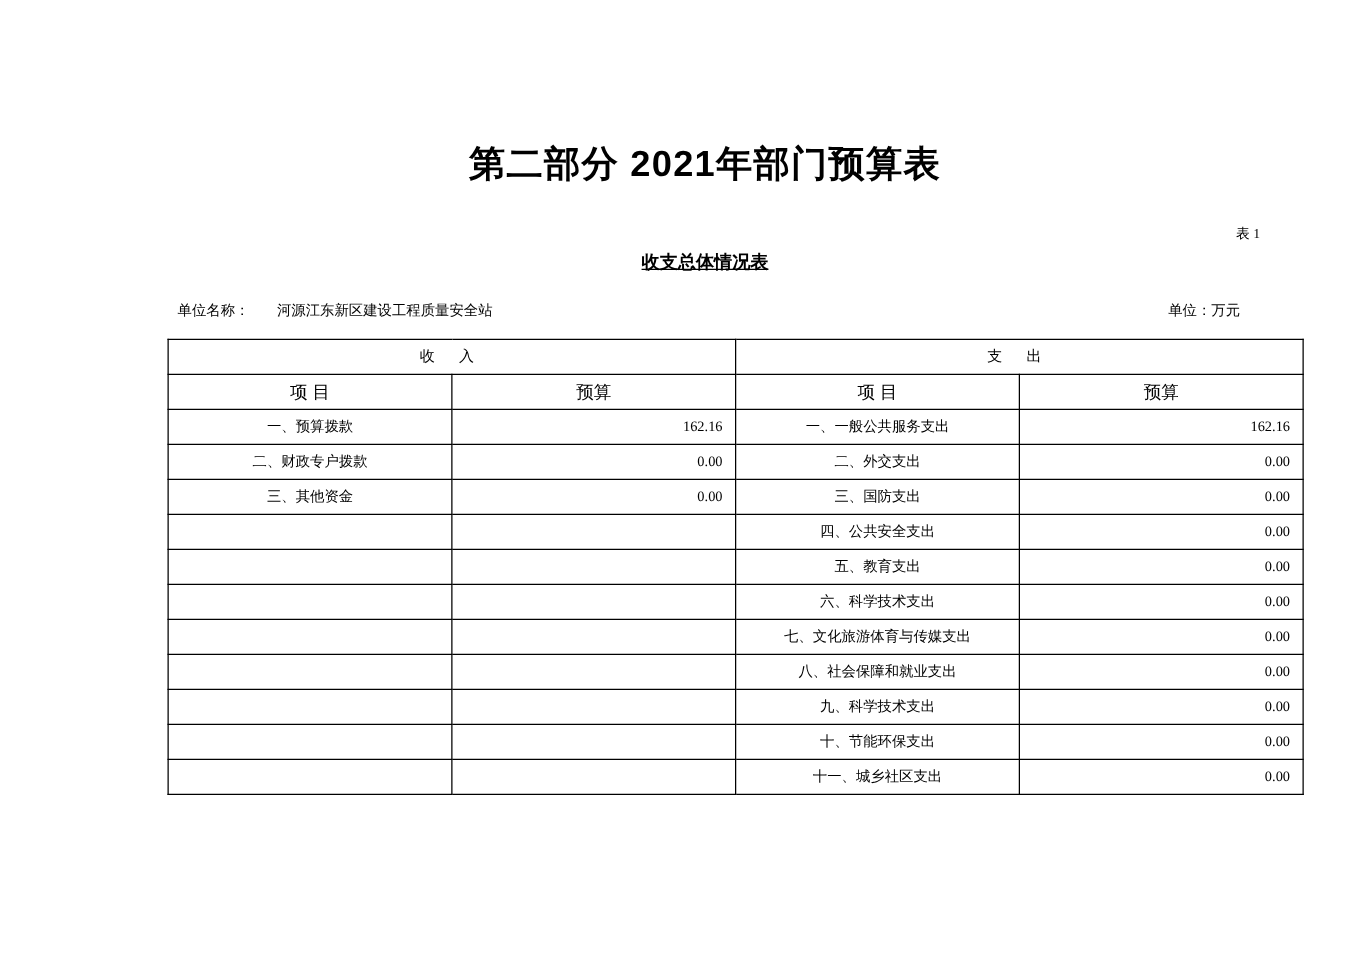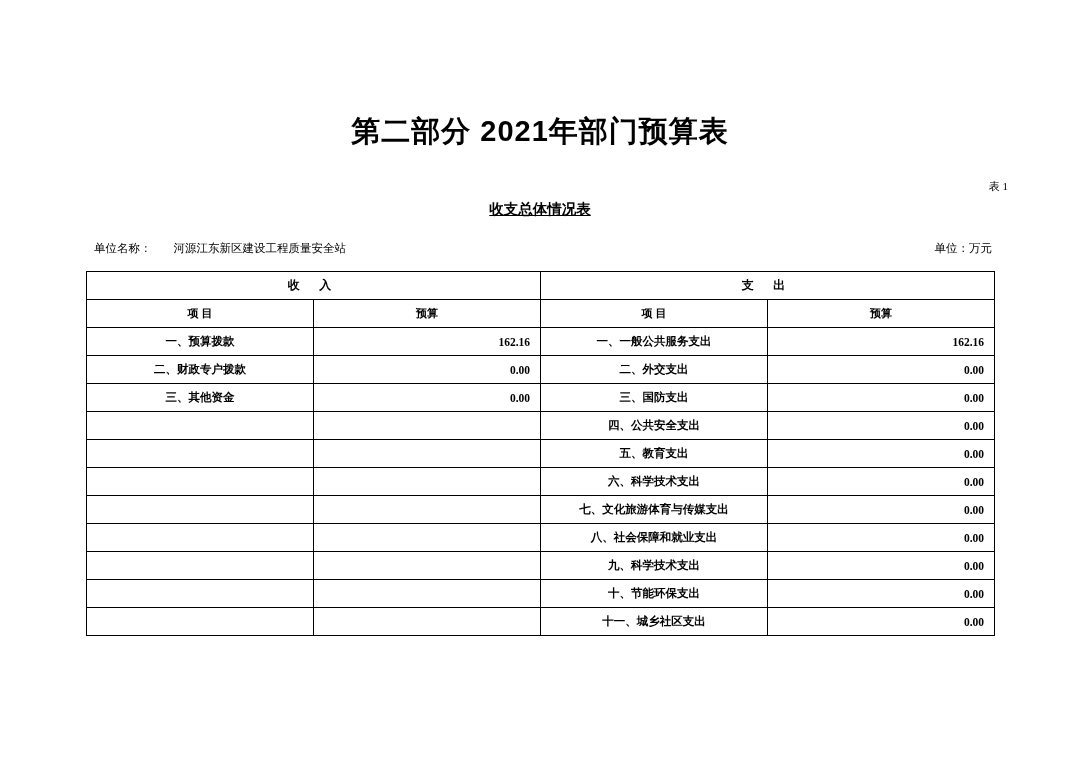--- a/index.html
+++ b/index.html
@@ -13,20 +13,21 @@
     font-family: "Liberation Sans", sans-serif;
     color: #000000;
     position: relative;
     overflow: hidden;
   }
   .page {
     position: relative;
     width: 1080px;
     height: 636px;
     box-sizing: border-box;
+    padding-left: 48px;
   }
   .doc-title {
     text-align: center;
     font-family: "Liberation Sans", sans-serif;
     font-size: 29px;
     font-weight: bold;
     letter-spacing: 1px;
     margin: 0;
     padding-top: 112px;
     color: #000;
@@ -73,40 +74,39 @@
     right: 2px;
     top: 22px;
     font-size: 11.5px;
   }
   table.budget {
     border-collapse: collapse;
     width: 908px;
     margin: 12px 0 0 86px;
     table-layout: fixed;
     font-size: 11.5px;
-    font-weight: bold;
   }
   table.budget td {
     border: 1px solid #000000;
     height: 27px;
     padding: 0 10px;
     vertical-align: middle;
   }
   .col-a { width: 227px; }
   .col-b { width: 227px; }
   .col-c { width: 227px; }
   .col-d { width: 227px; }
   .group-head {
     text-align: center;
     font-size: 12px;
     letter-spacing: 8px;
   }
   .sub-head {
     text-align: center;
-    font-size: 11px;
+    font-size: 14px;
   }
   .item-cell {
     text-align: center;
   }
   .num-cell {
     text-align: right;
     font-family: "Liberation Serif", serif;
     font-size: 11.5px;
   }
   .empty-cell { }

